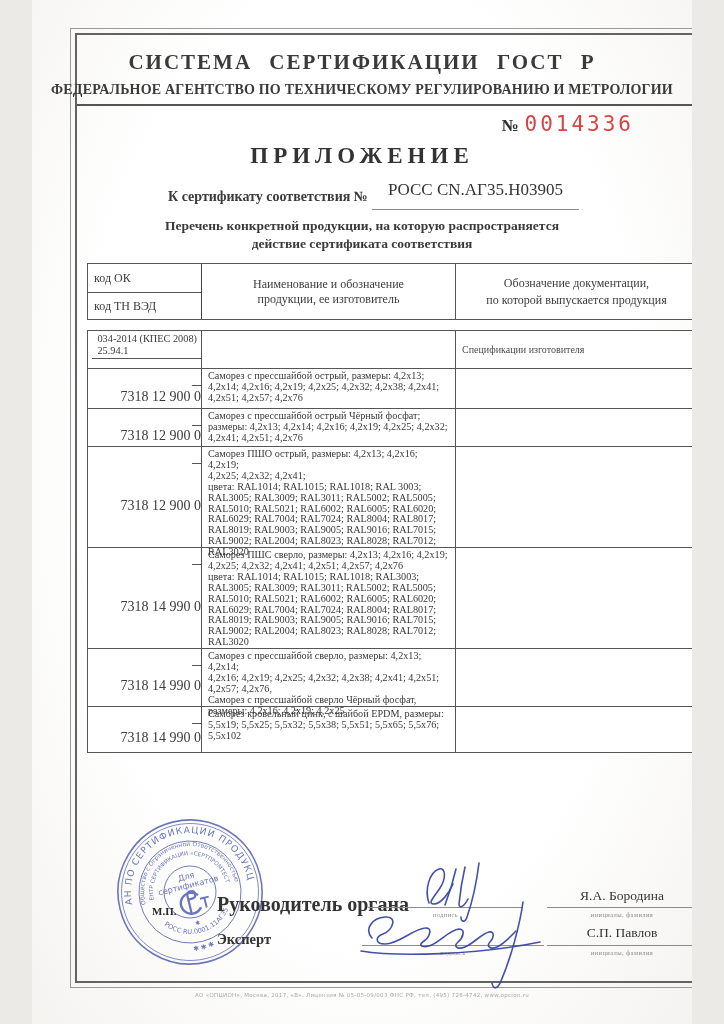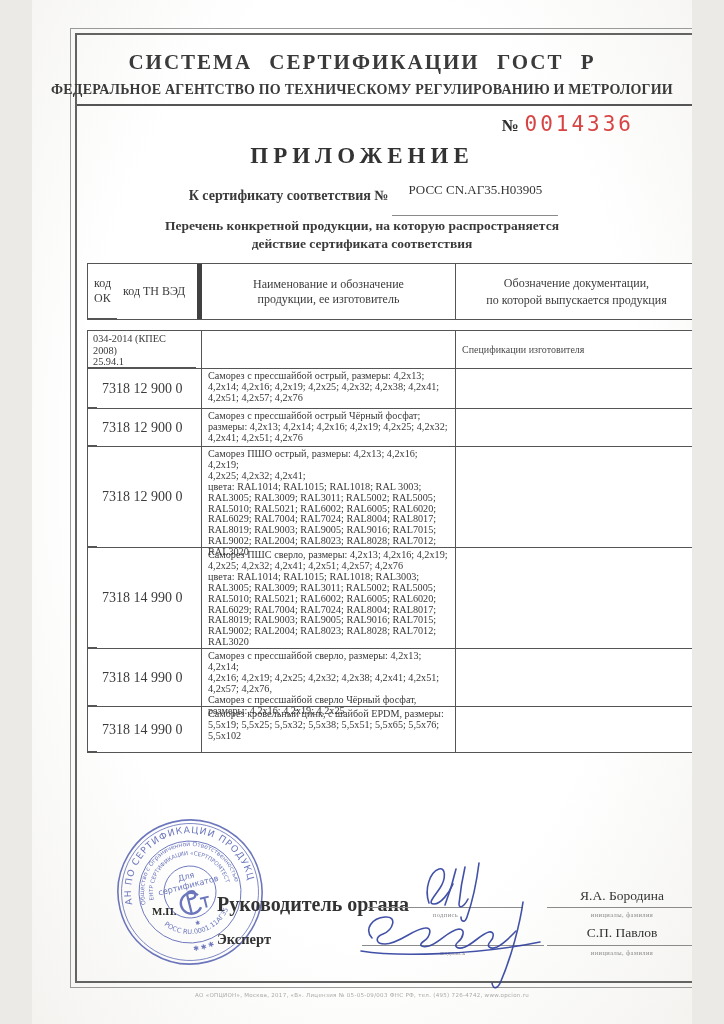--- a/index.html
+++ b/index.html
@@ -21,39 +21,39 @@
 
   .serial{position:absolute;top:112px;right:58px;white-space:nowrap;}
   .serial .no{font-size:17px;font-weight:bold;color:#2f2f2f;margin-right:6px;}
   .serial .num{font-family:"DejaVu Sans Mono", monospace;font-size:21px;letter-spacing:3px;color:#d84343;}
 
   .appendix-title{position:absolute;left:0;right:0;top:143px;text-align:center;
              font-size:23px;font-weight:bold;letter-spacing:5px;color:#333;}
 
   .cert-line{position:absolute;left:0;right:0;top:186px;text-align:center;white-space:nowrap;}
   .cert-line .lbl{font-size:14px;font-weight:bold;color:#3a3a3a;margin-left:23px;}
-  .cert-line .val{display:inline-block;font-size:13px;color:#343434;border-bottom:1px solid #8a8a8a;
-                  padding:0 16px 17px;transform:translateY(-6px);}
+  .cert-line .val{display:inline-block;font-size:17px;color:#343434;border-bottom:1px solid #8a8a8a;
+                  padding:0 16px 9px;transform:translateY(-6px);}
 
   .perechen{position:absolute;left:0;right:0;top:217px;text-align:center;
             font-size:13.5px;font-weight:bold;line-height:18px;white-space:pre-line;color:#3a3a3a;}
 
   
   .thead{position:absolute;left:55px;top:263px;width:611px;height:57px;display:flex;border:1px solid #555;box-sizing:border-box;background:#fff;}
-  .th1{width:114px;border-right:5px solid #404040;display:flex;flex-direction:row;box-sizing:border-box;}
+  .th1{width:114px;border-right:1px solid #404040;display:flex;flex-direction:column;box-sizing:border-box;}
   .th1a{flex:0 0 29px;border-bottom:1px solid #555;display:flex;align-items:center;padding-left:6px;font-size:12px;box-sizing:border-box;}
   .th1b{flex:1;display:flex;align-items:center;padding-left:6px;font-size:12px;}
   .th2{width:254px;border-right:1px solid #555;display:flex;align-items:center;justify-content:center;
        text-align:center;font-size:12px;line-height:15px;white-space:pre-line;box-sizing:border-box;}
   .th3{flex:1;display:flex;align-items:center;justify-content:center;
        text-align:center;font-size:12px;line-height:17px;white-space:pre-line;}
 
   .tbody{position:absolute;left:55px;top:330px;width:611px;border:1px solid #555;border-bottom:none;box-sizing:border-box;background:#fff;}
   .trow{display:flex;border-bottom:1px solid #555;box-sizing:border-box;}
-  .c1{width:114px;border-right:1px solid #555;display:flex;flex-direction:row;box-sizing:border-box;}
+  .c1{width:114px;border-right:1px solid #555;display:flex;flex-direction:column;box-sizing:border-box;align-items:flex-end;}
   .ok{border-bottom:1px solid #555;min-height:17px;padding:2px 4px 2px 5px;
       font-size:10.3px;line-height:11.5px;white-space:pre-line;box-sizing:border-box;}
   .tn{flex:1;display:flex;align-items:center;padding-left:5px;font-size:14px;}
   .c2{width:254px;border-right:1px solid #555;padding:2px 4px 2px 6px;
       font-size:10.2px;line-height:10.9px;white-space:pre-line;box-sizing:border-box;color:#38383a;}
   .c3{flex:1;display:flex;align-items:center;padding-left:6px;font-size:10px;color:#4a4a4c;}
 
   
   .mp-label{position:absolute;left:120px;top:905px;font-size:11px;font-weight:bold;color:#2a2a2a;}
   .stamp{position:absolute;left:72px;top:806px;transform:rotate(-14deg);opacity:.82;}

